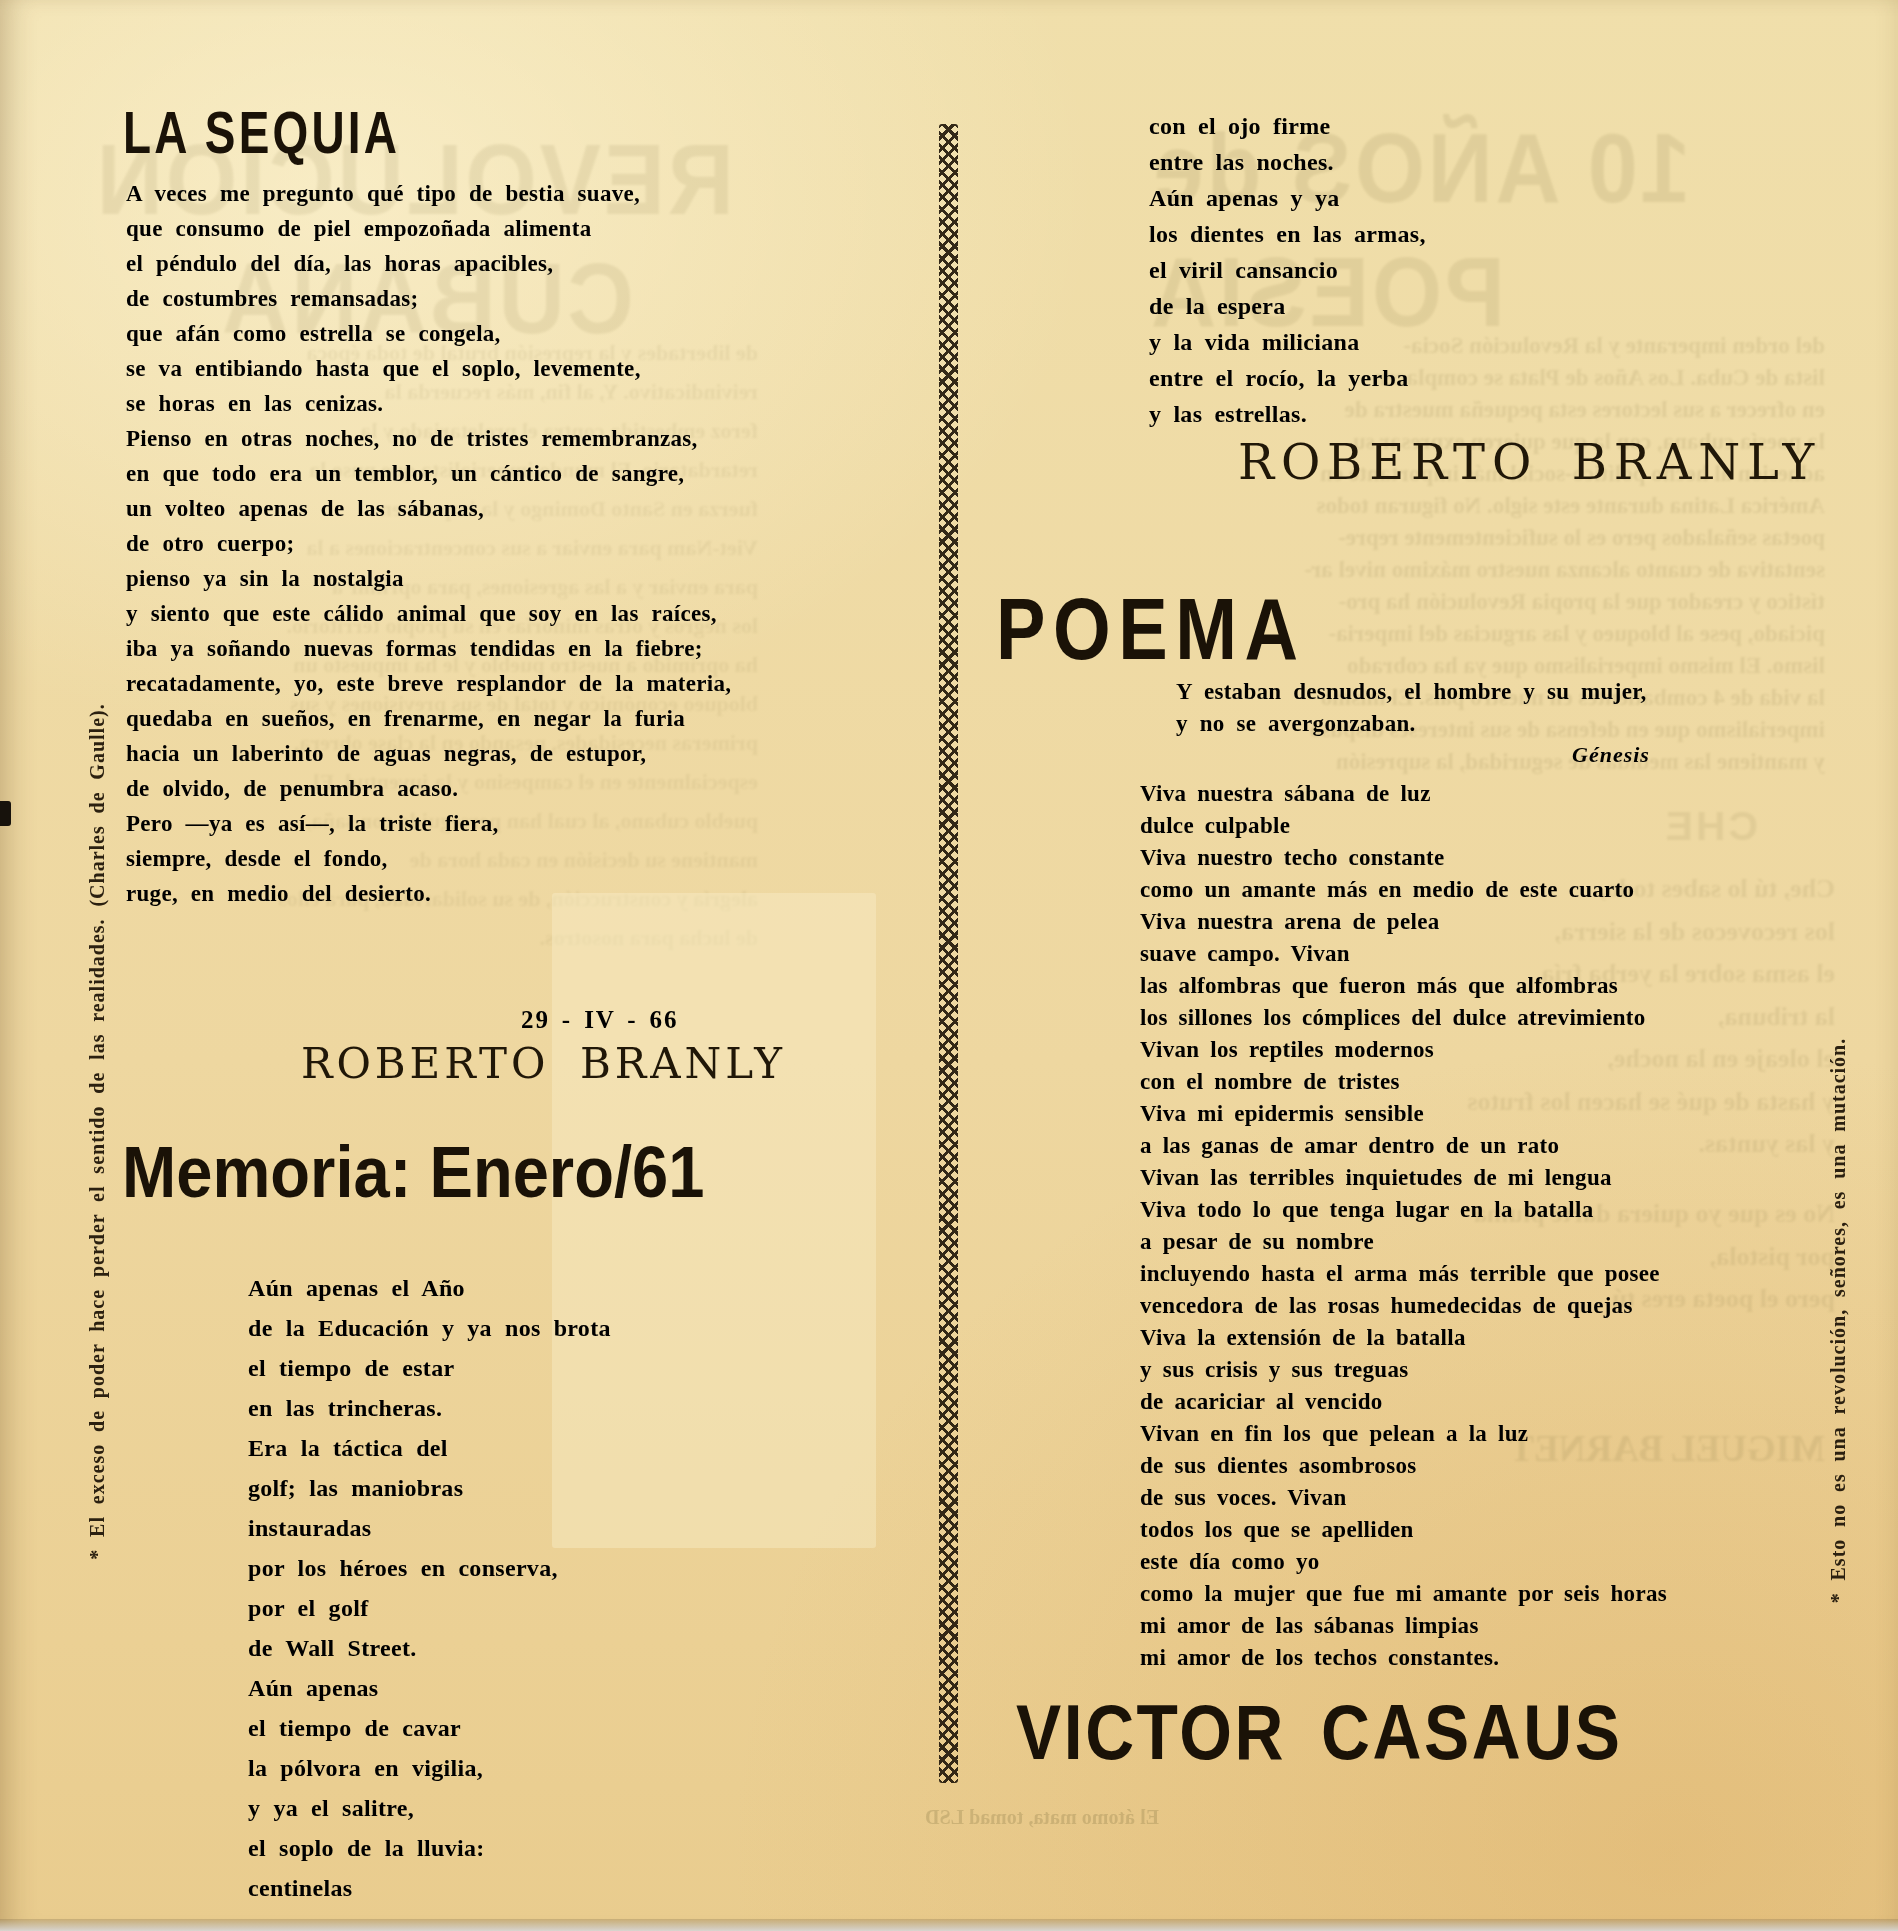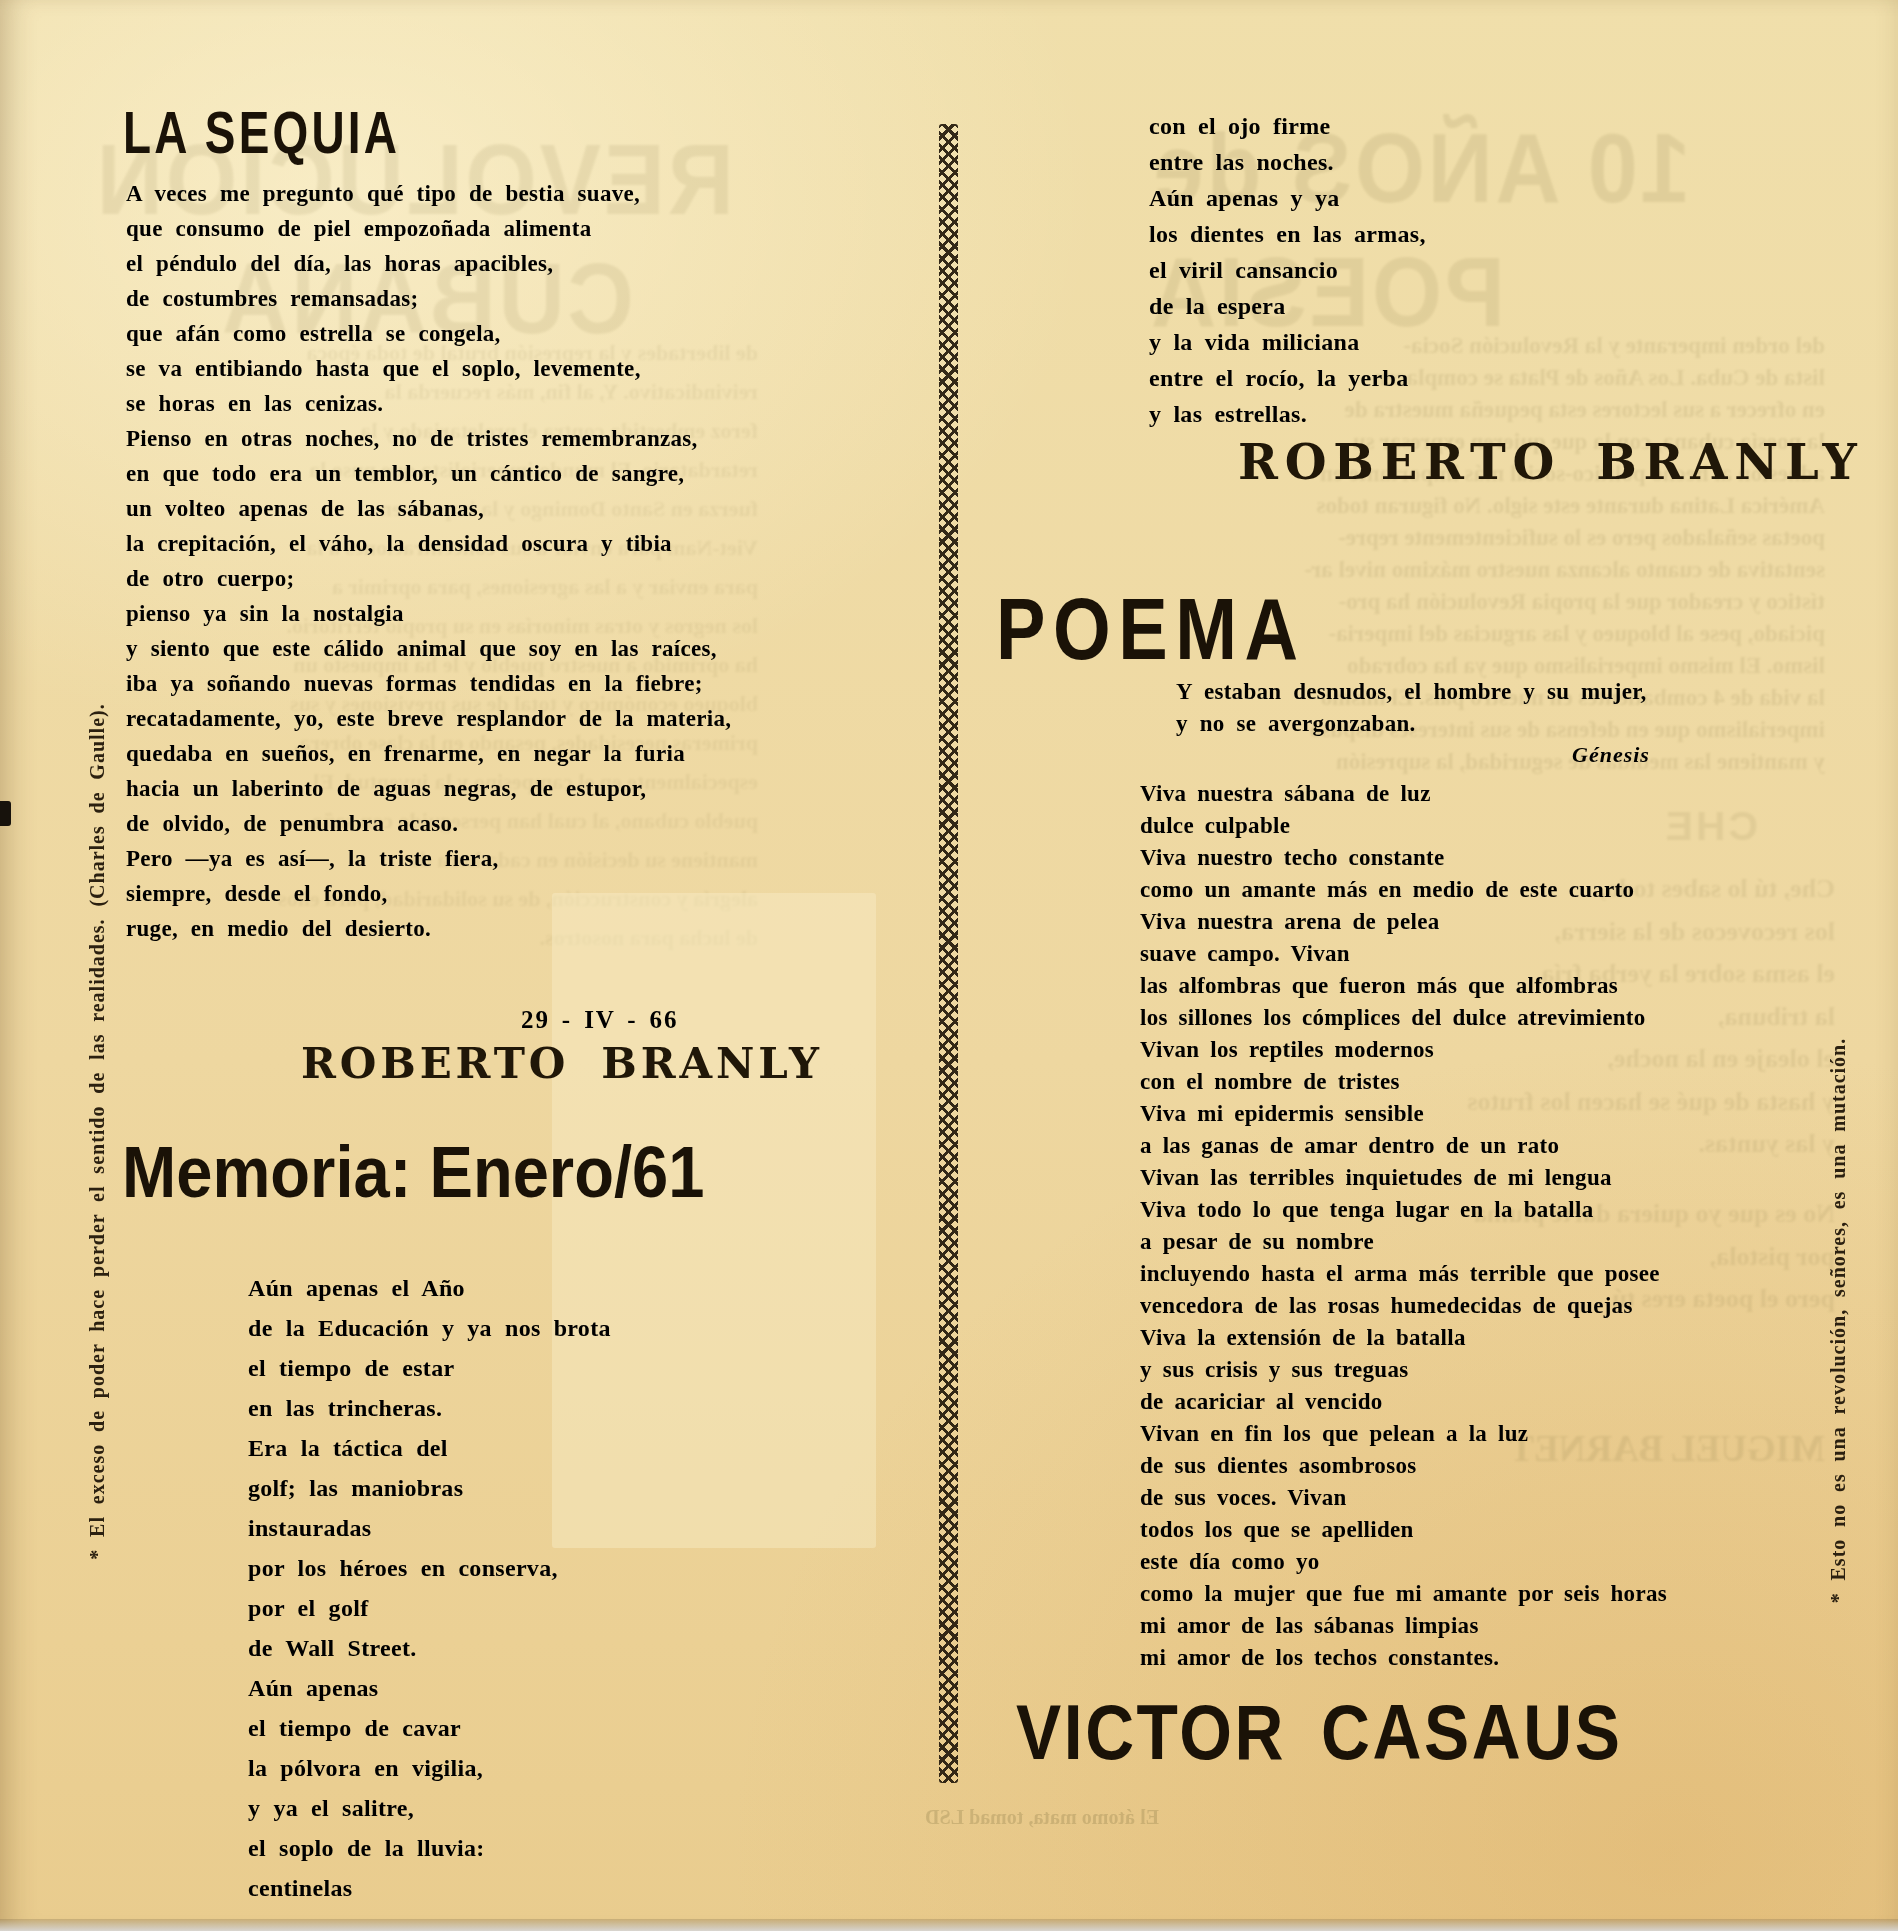--- a/index.html
+++ b/index.html
@@ -10,21 +10,21 @@
       radial-gradient(1255px 917px at 18% 10%, rgba(255,248,220,0.55), rgba(255,248,220,0) 60%),
       radial-gradient(1448px 1255px at 88% 96%, rgba(210,150,70,0.28), rgba(210,150,70,0) 65%),
       linear-gradient(180deg,#f0dfab 0%,#eed7a0 55%,#ebd094 85%,#e9cc8e 100%);
     box-shadow: inset 21px 0 29px -13.5px rgba(95,62,20,.28), inset -13.5px 0 25px -13.5px rgba(95,62,20,.14);
   }
   .abs{position:absolute;}
   .ink{color:#000000;}
   .poem{font-weight:700;letter-spacing:0.3px;}
   .poem .line{white-space:nowrap;}
   .sans-head{font-family:"Liberation Sans",sans-serif;font-weight:900;color:#1a1207;transform-origin:left top;}
-  .serif-head{font-family:"DejaVu Serif","Liberation Serif",serif;font-weight:700;color:#201708;white-space:nowrap;}
+  .serif-head{font-family:"DejaVu Serif","Liberation Serif",serif;font-weight:400;color:#201708;white-space:nowrap;}
   .vnote{font-weight:700;font-size:20px;letter-spacing:1px;word-spacing:5.8px;color:#2b2010;white-space:nowrap;text-align:center;}
   
   .chain{
     left:939px;top:124px;width:19.3px;height:1659px;
     background:
       repeating-linear-gradient(45deg,#241a0c 0 2.9px,transparent 2.9px 8.7px),
       repeating-linear-gradient(-45deg,#241a0c 0 2.9px,transparent 2.9px 8.7px);
     opacity:.92;border-radius:2.9px;
   }
   
@@ -115,21 +115,20 @@
     <div class="line">A veces me pregunto qué tipo de bestia suave,</div>
     <div class="line">que consumo de piel empozoñada alimenta</div>
     <div class="line">el péndulo del día, las horas apacibles,</div>
     <div class="line">de costumbres remansadas;</div>
     <div class="line">que afán como estrella se congela,</div>
     <div class="line">se va entibiando hasta que el soplo, levemente,</div>
     <div class="line">se horas en las cenizas.</div>
     <div class="line">Pienso en otras noches, no de tristes remembranzas,</div>
     <div class="line">en que todo era un temblor, un cántico de sangre,</div>
     <div class="line">un volteo apenas de las sábanas,</div>
-    <div class="line">la crepitación, el váho, la densidad oscura y tibia</div>
     <div class="line">de otro cuerpo;</div>
     <div class="line">pienso ya sin la nostalgia</div>
     <div class="line">y siento que este cálido animal que soy en las raíces,</div>
     <div class="line">iba ya soñando nuevas formas tendidas en la fiebre;</div>
     <div class="line">recatadamente, yo, este breve resplandor de la materia,</div>
     <div class="line">quedaba en sueños, en frenarme, en negar la furia</div>
     <div class="line">hacia un laberinto de aguas negras, de estupor,</div>
     <div class="line">de olvido, de penumbra acaso.</div>
     <div class="line">Pero —ya es así—, la triste fiera,</div>
     <div class="line">siempre, desde el fondo,</div>

